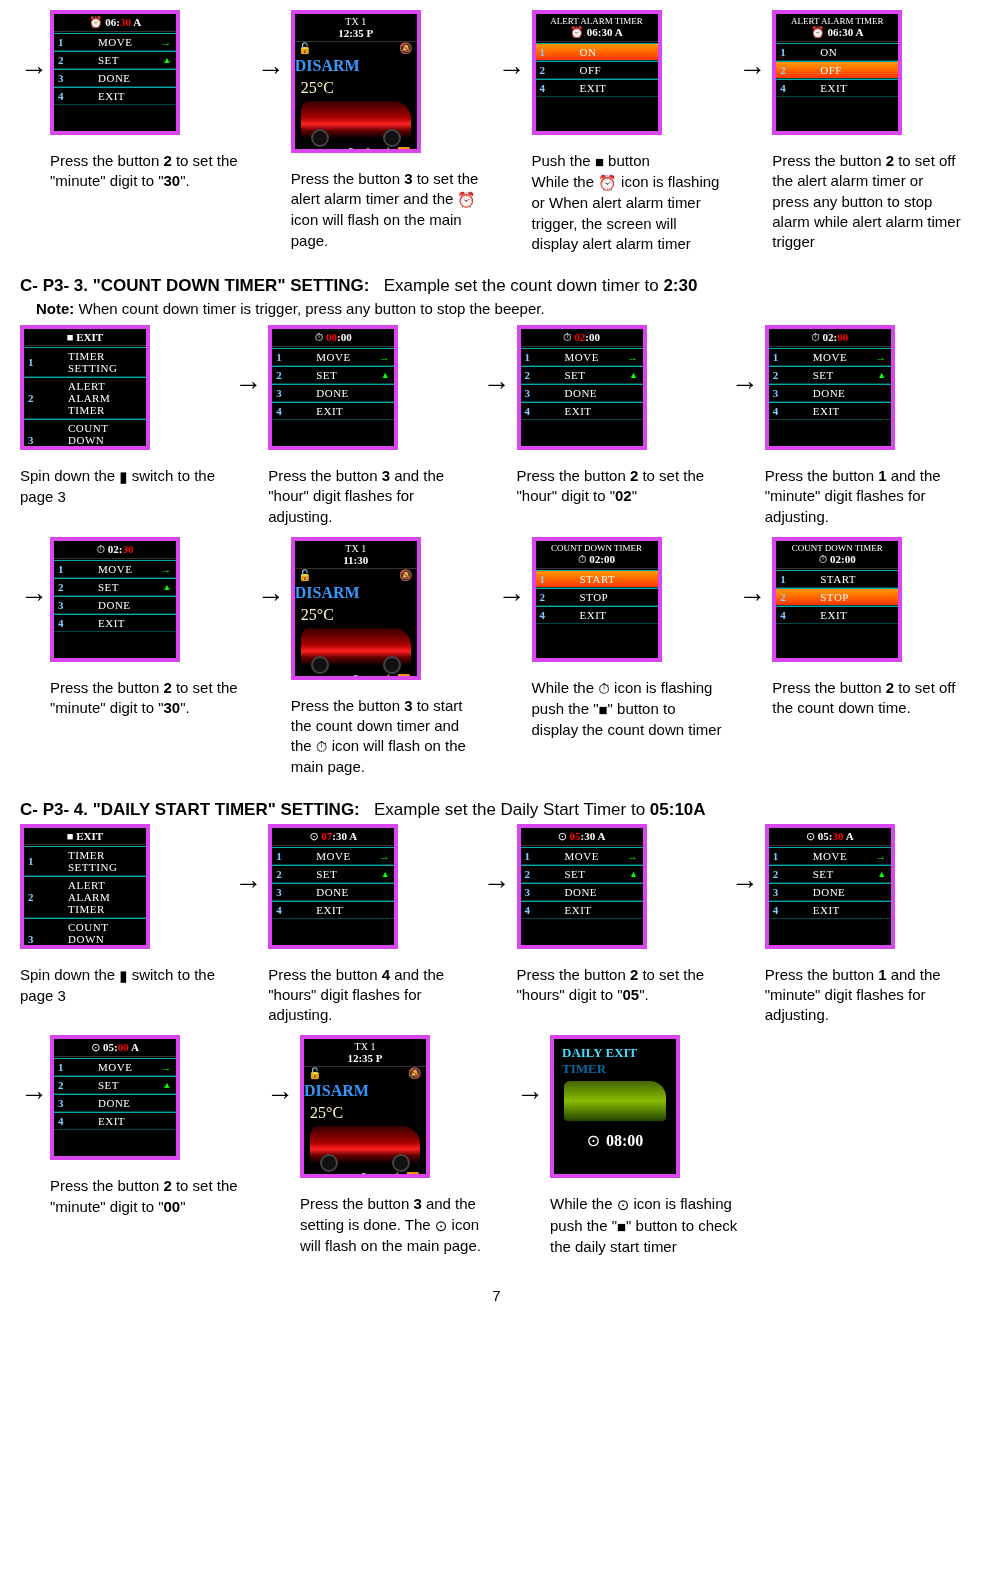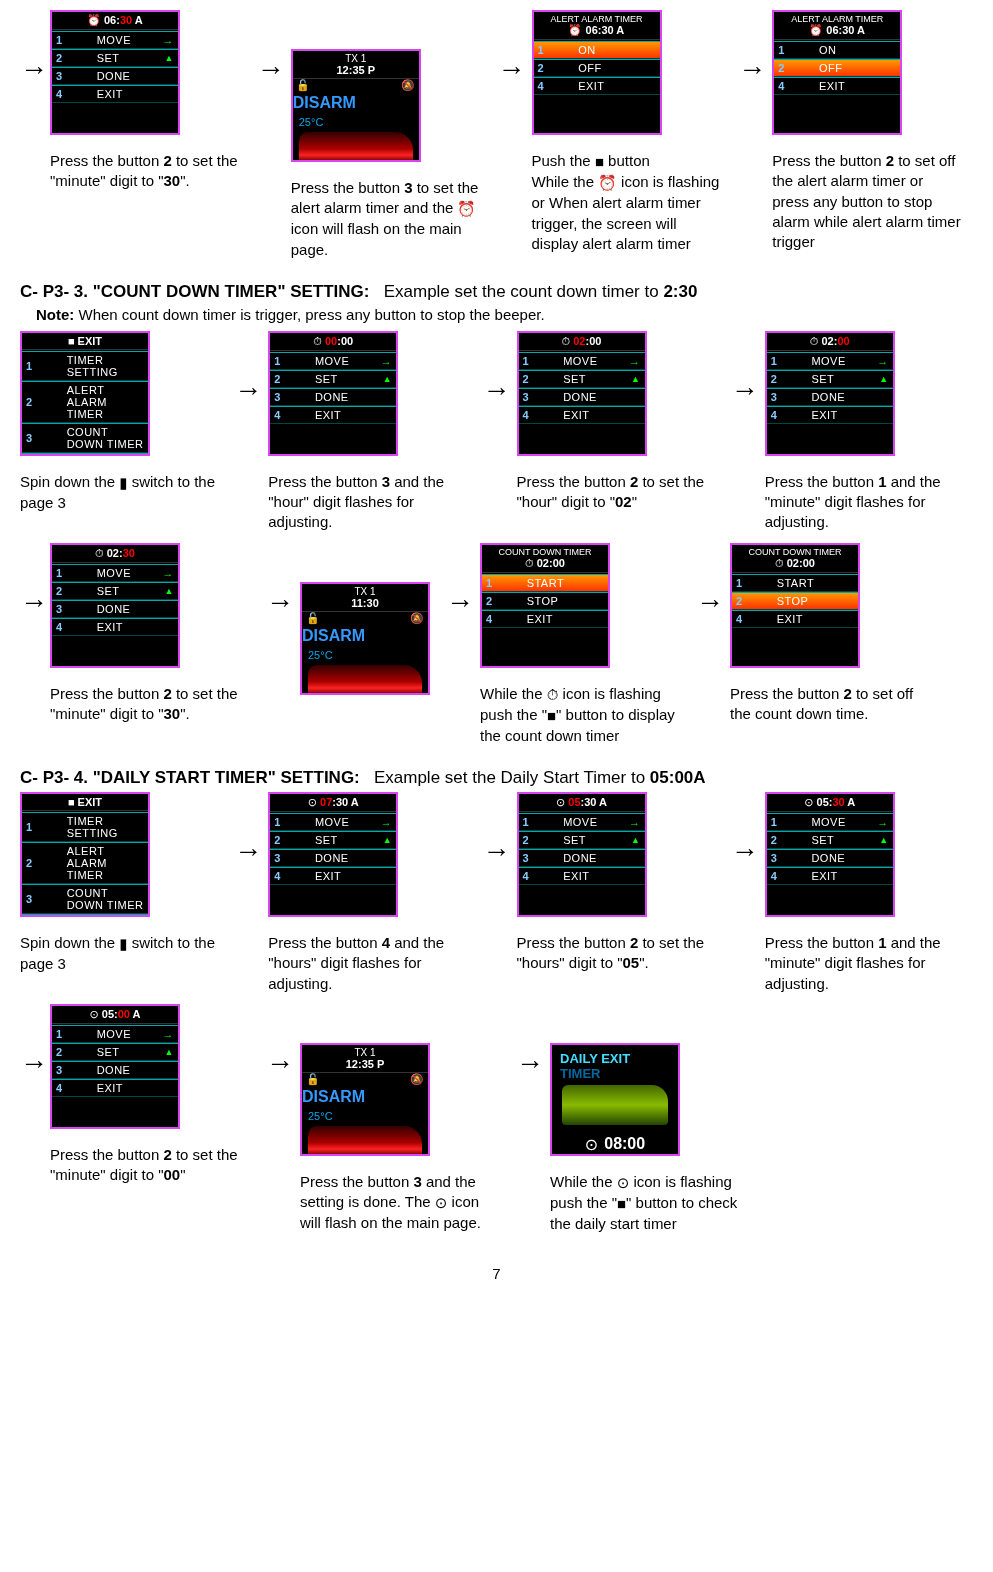--- a/index.html
+++ b/index.html
@@ -7,47 +7,47 @@
     font-size:15px;
     color:#000;
     margin:0;
     padding:10px 20px 40px 20px;
     width:953px;
   }
   .row{display:flex;align-items:flex-start;margin-bottom:10px;}
   .step{display:flex;flex-direction:column;align-items:flex-start;margin-right:10px;}
   .arrow{font-size:28px;font-weight:bold;margin:40px 6px 0 6px;user-select:none;}
   .screen{
-    width:130px;height:125px;background:#000;border:2px solid #d946ef;
-    color:#fff;font-size:11px;font-family:Liberation Sans, sans-serif;
+    width:130px;height:125px;background:#000;border:4px solid #d946ef;
+    color:#fff;font-size:11px;font-family:Liberation Serif, serif;
     position:relative;overflow:hidden;
     box-sizing:border-box;
   }
-  .screen.tall{height:113px;margin-top:39px;}
+  .screen.tall{height:143px;}
   .screen .header{
     text-align:center;padding:2px 0;font-size:11px;
     border-bottom:1px solid #333;
   }
   .screen .header .tx{font-size:10px;}
   .screen .header .hl{color:#fff;font-weight:bold;}
   .screen .menu{padding:1px 0;}
   .screen .mi{
     display:flex;align-items:center;
     border-top:1px solid #0aa;border-bottom:1px solid #044;
     padding:2px 4px;font-size:11px;letter-spacing:0.5px;
     min-height:17px;box-sizing:border-box;
   }
   .screen .mi .n{color:#8cf;margin-right:5px;font-weight:bold;}
   .screen .mi .t{color:#fff;padding-left:29px;}
   .screen .mi.highlight{background:linear-gradient(#f90,#f30);}
   .screen .mi .arw{margin-left:auto;color:#0f0;}
   .screen .mi .tri{margin-left:auto;color:#0f0;font-size:9px;}
   .screen .red{color:#f00;}
   .screen .disarm{color:#39f;font-weight:bold;font-size:16px;text-align:left;padding:2px 0;}
-  .screen .temp{color:#0ea5e9;font-size:11px;padding:2px 6px;}
+  .screen .temp{color:#fef9c3;font-size:16px;padding:2px 6px;}
   .screen .car{
     height:42px;margin:2px 6px;
     background:linear-gradient(#300,#a00 40%,#f22 55%,#600 70%,#000 90%);
     border-radius:8px 18px 4px 4px / 10px 18px 4px 4px;
     position:relative;
   }
   .screen .car::before,.screen .car::after{
     content:"";position:absolute;width:14px;height:14px;background:#111;border-radius:50%;
     bottom:-4px;border:2px solid #444;
   }
@@ -324,20 +324,21 @@
           <div class="disarm">DISARM</div>
           <div class="temp">25°C</div>
           <div class="car"></div>
           <div class="iconbar">
             <span>🔒</span>
             <span>⏱</span>
             <span>⚡</span>
             <span>📶</span>
           </div>
         </div>
+        <div class="cap">Press the button <b>3</b> to start the count down timer and the <span class="inline-icon">⏱</span> icon will flash on the main page.</div>
       </div>
       <div class="arrow">→</div>
       <div class="step">
         <div class="screen">
           <div class="header">
             <div style="font-size:9px;">COUNT DOWN TIMER</div>
             <div><span>⏱ </span><span class="hl">02:00</span></div>
           </div>
           <div class="menu">
             <div class="mi highlight">
@@ -374,21 +375,21 @@
             </div>
             <div class="mi">
               <span class="n">4</span>
               <span class="t">EXIT</span>
             </div>
           </div>
         </div>
         <div class="cap">Press the button <b>2</b> to set off the count down time.</div>
       </div>
     </div>
-    <h3><span class="title">C- P3- 4. "DAILY START TIMER" SETTING:</span> &nbsp; <span class="norm">Example set the Daily Start Timer to <b>05:00A</b></span></h3>
+    <h3><span class="title">C- P3- 4. "DAILY START TIMER" SETTING:</span> &nbsp; <span class="norm">Example set the Daily Start Timer to <b>05:10A</b></span></h3>
     <div class="row">
       <div class="step">
         <div class="screen">
           <div class="header"><span class="hl">■ EXIT</span></div>
           <div class="menu">
             <div class="mi">
               <span class="n">1</span>
               <span class="t">TIMER SETTING</span>
             </div>
             <div class="mi">

